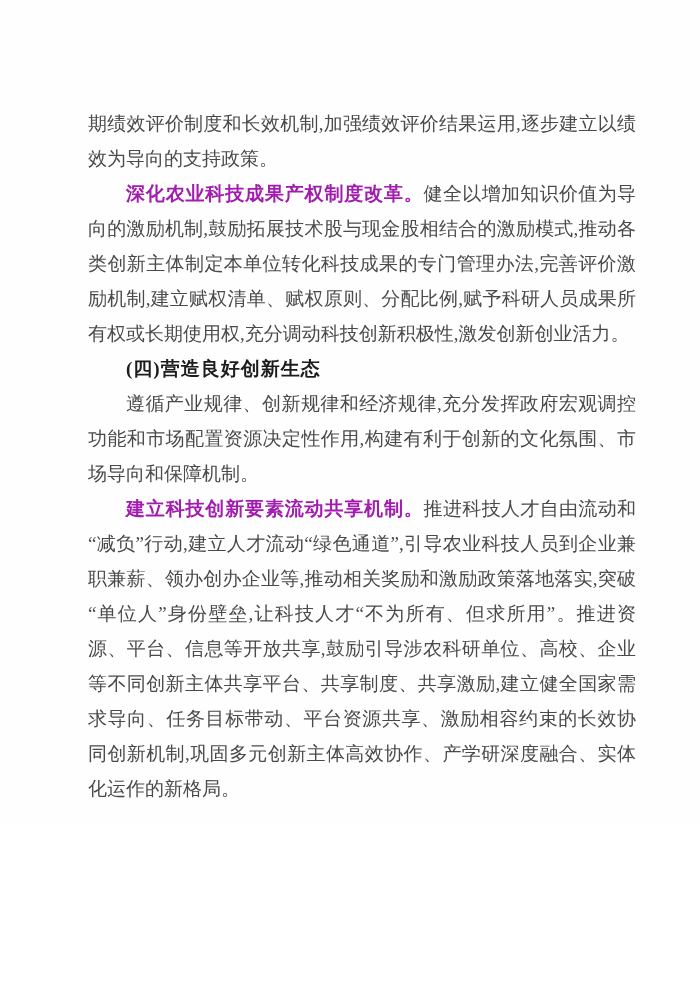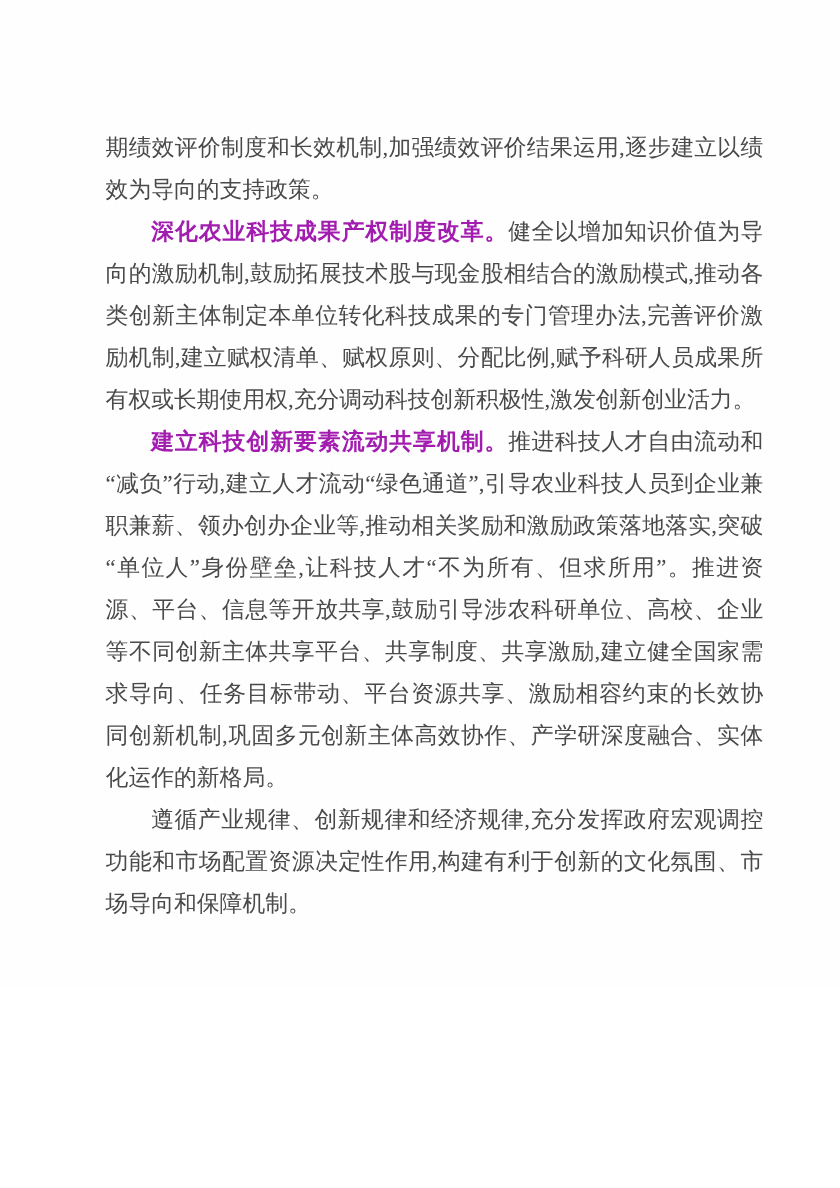--- a/index.html
+++ b/index.html
@@ -63,23 +63,24 @@
 <body>
 
 <div class="page">
 
   <div class="content">
 
     <p class="para-noindent">期绩效评价制度和长效机制,加强绩效评价结果运用,逐步建立以绩效为导向的支持政策。</p>
 
     <p class="para-indent"><span class="lead">深化农业科技成果产权制度改革。</span><span>健全以增加知识价值为导向的激励机制,鼓励拓展技术股与现金股相结合的激励模式,推动各类创新主体制定本单位转化科技成果的专门管理办法,完善评价激励机制,建立赋权清单、赋权原则、分配比例,赋予科研人员成果所有权或长期使用权,充分调动科技创新积极性,激发创新创业活力。</span></p>
 
+    <p class="section-heading">(四)营造良好创新生态</p>
+
+    <p class="para-indent">遵循产业规律、创新规律和经济规律,充分发挥政府宏观调控功能和市场配置资源决定性作用,构建有利于创新的文化氛围、市场导向和保障机制。</p>
 
     <p class="para-indent"><span class="lead">建立科技创新要素流动共享机制。</span><span>推进科技人才自由流动和“减负”行动,建立人才流动“绿色通道”,引导农业科技人员到企业兼职兼薪、领办创办企业等,推动相关奖励和激励政策落地落实,突破“单位人”身份壁垒,让科技人才“不为所有、但求所用”。推进资源、平台、信息等开放共享,鼓励引导涉农科研单位、高校、企业等不同创新主体共享平台、共享制度、共享激励,建立健全国家需求导向、任务目标带动、平台资源共享、激励相容约束的长效协同创新机制,巩固多元创新主体高效协作、产学研深度融合、实体化运作的新格局。</span></p>
-
-    <p class="para-indent">遵循产业规律、创新规律和经济规律,充分发挥政府宏观调控功能和市场配置资源决定性作用,构建有利于创新的文化氛围、市场导向和保障机制。</p>
 
 
   </div>
 
   <div class="footer">— 43 —</div>
 
 </div>
 
 </body></html>

